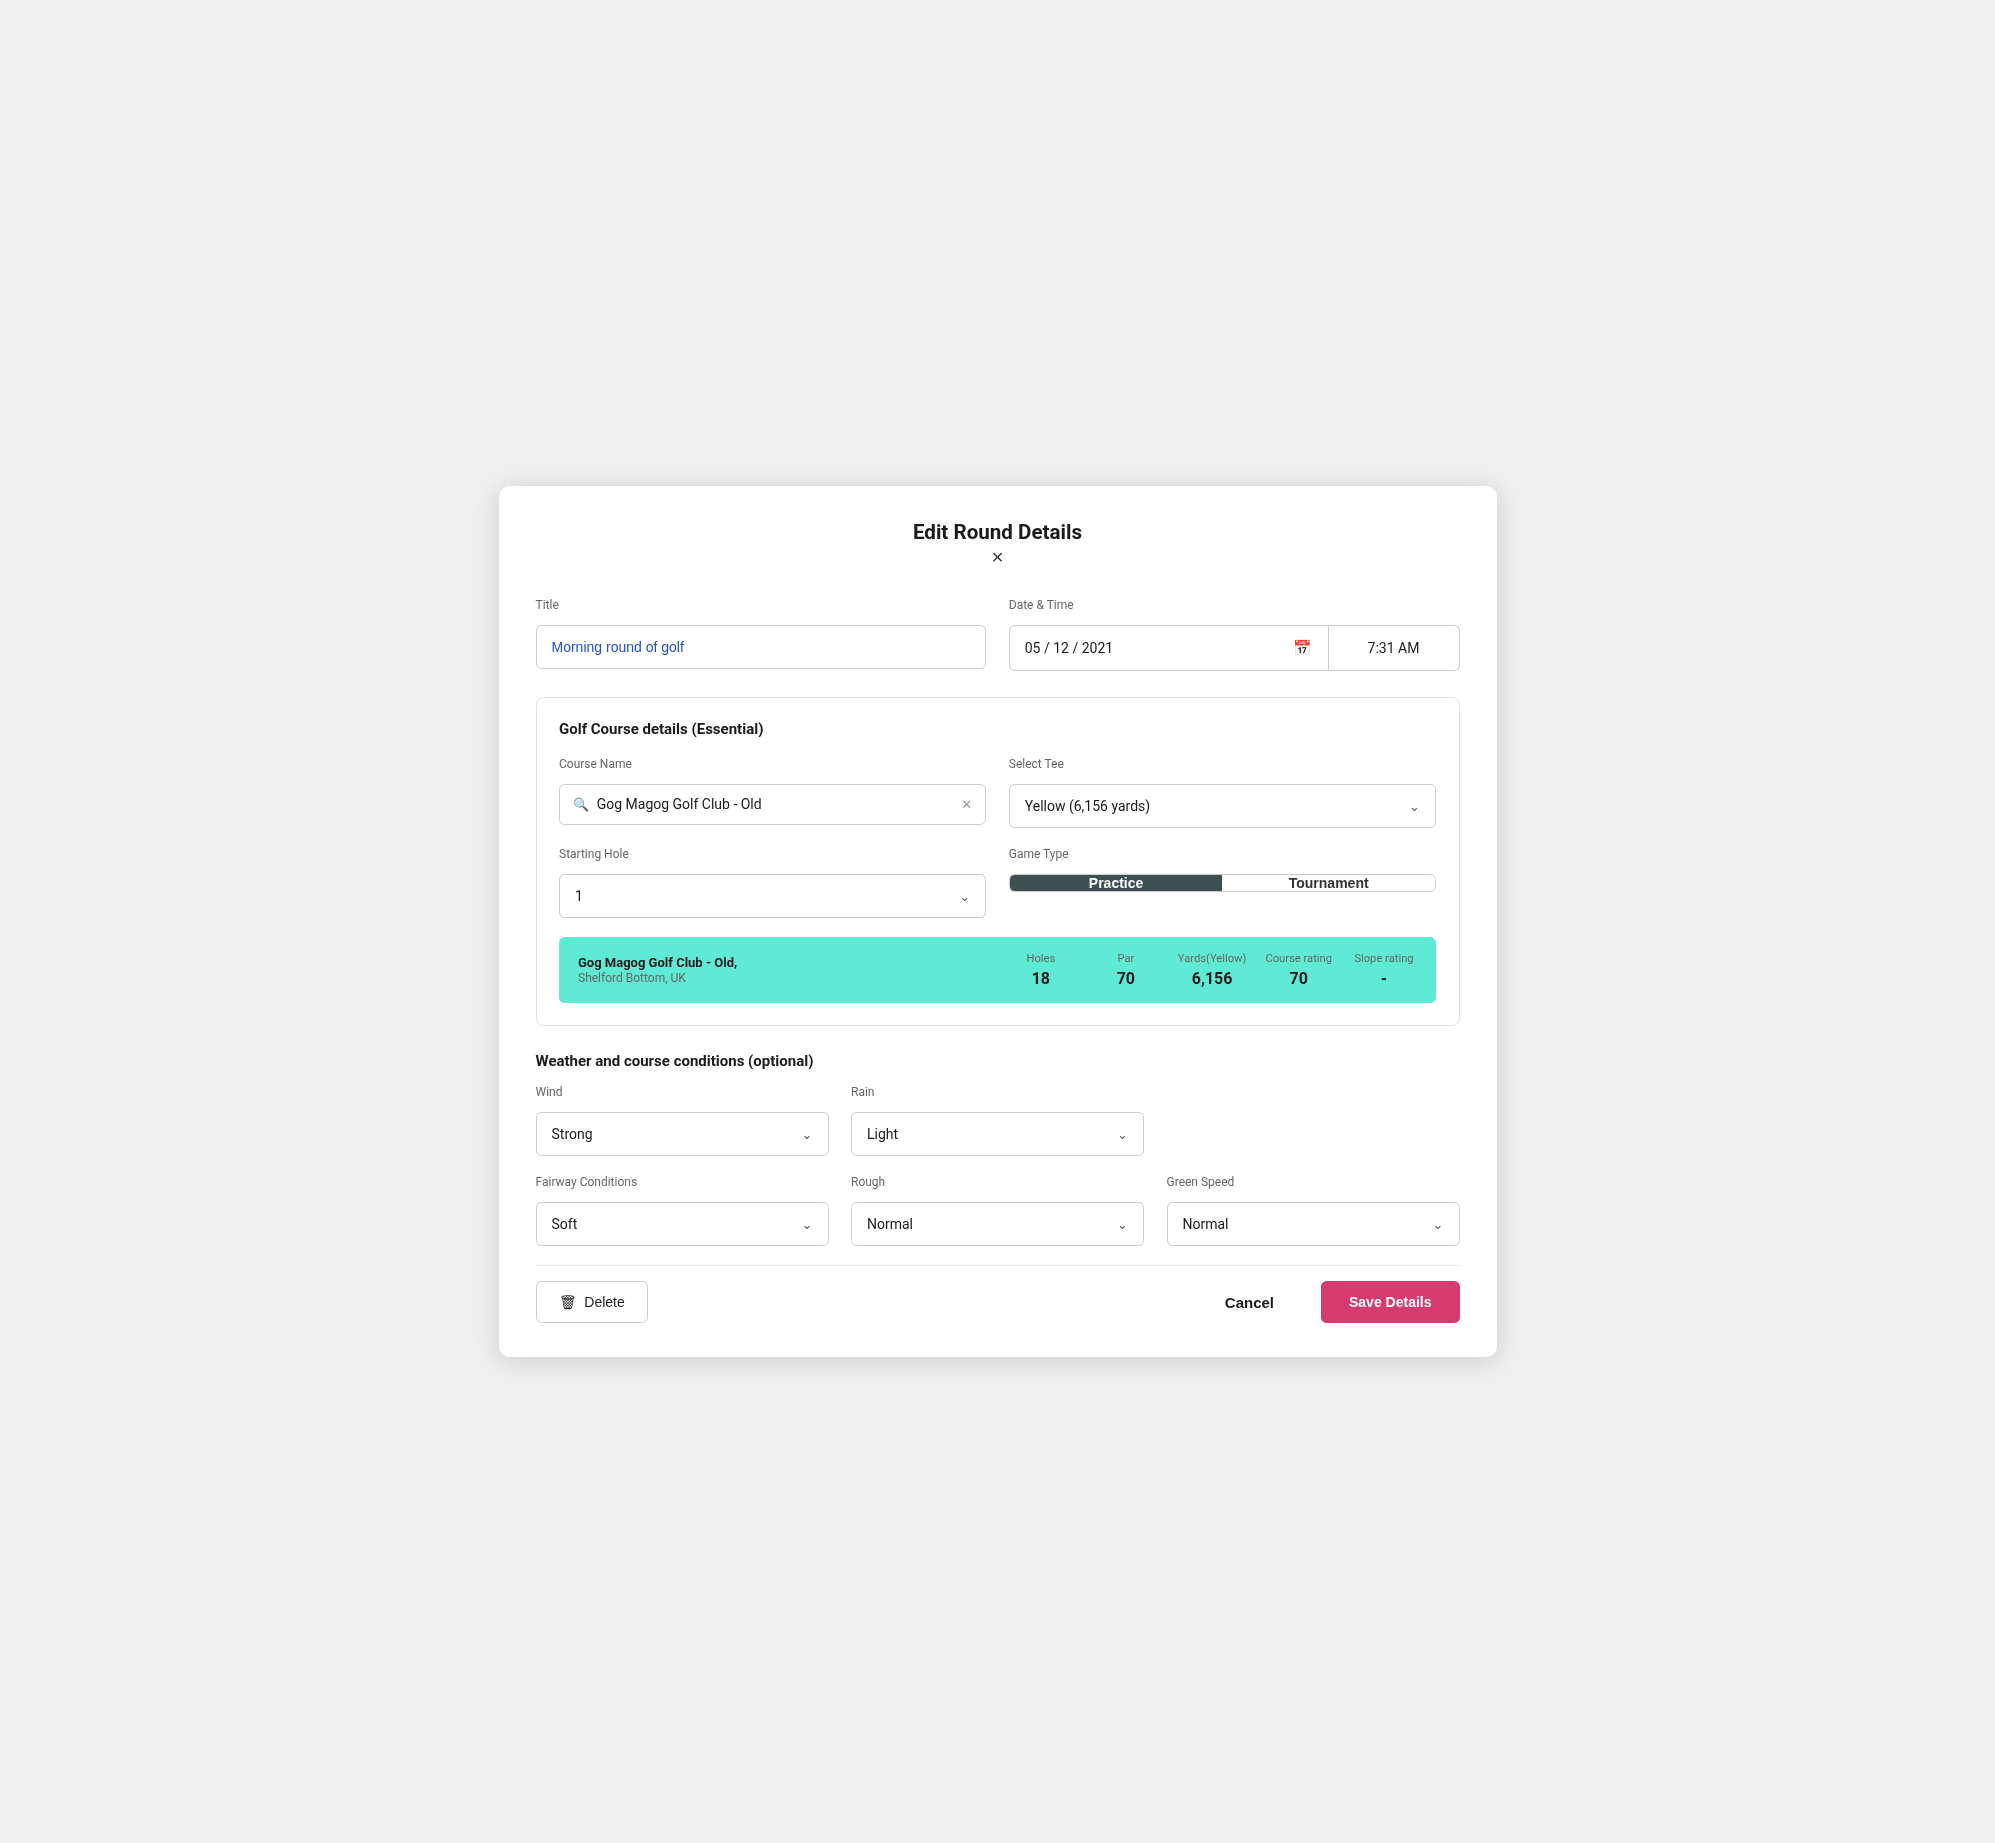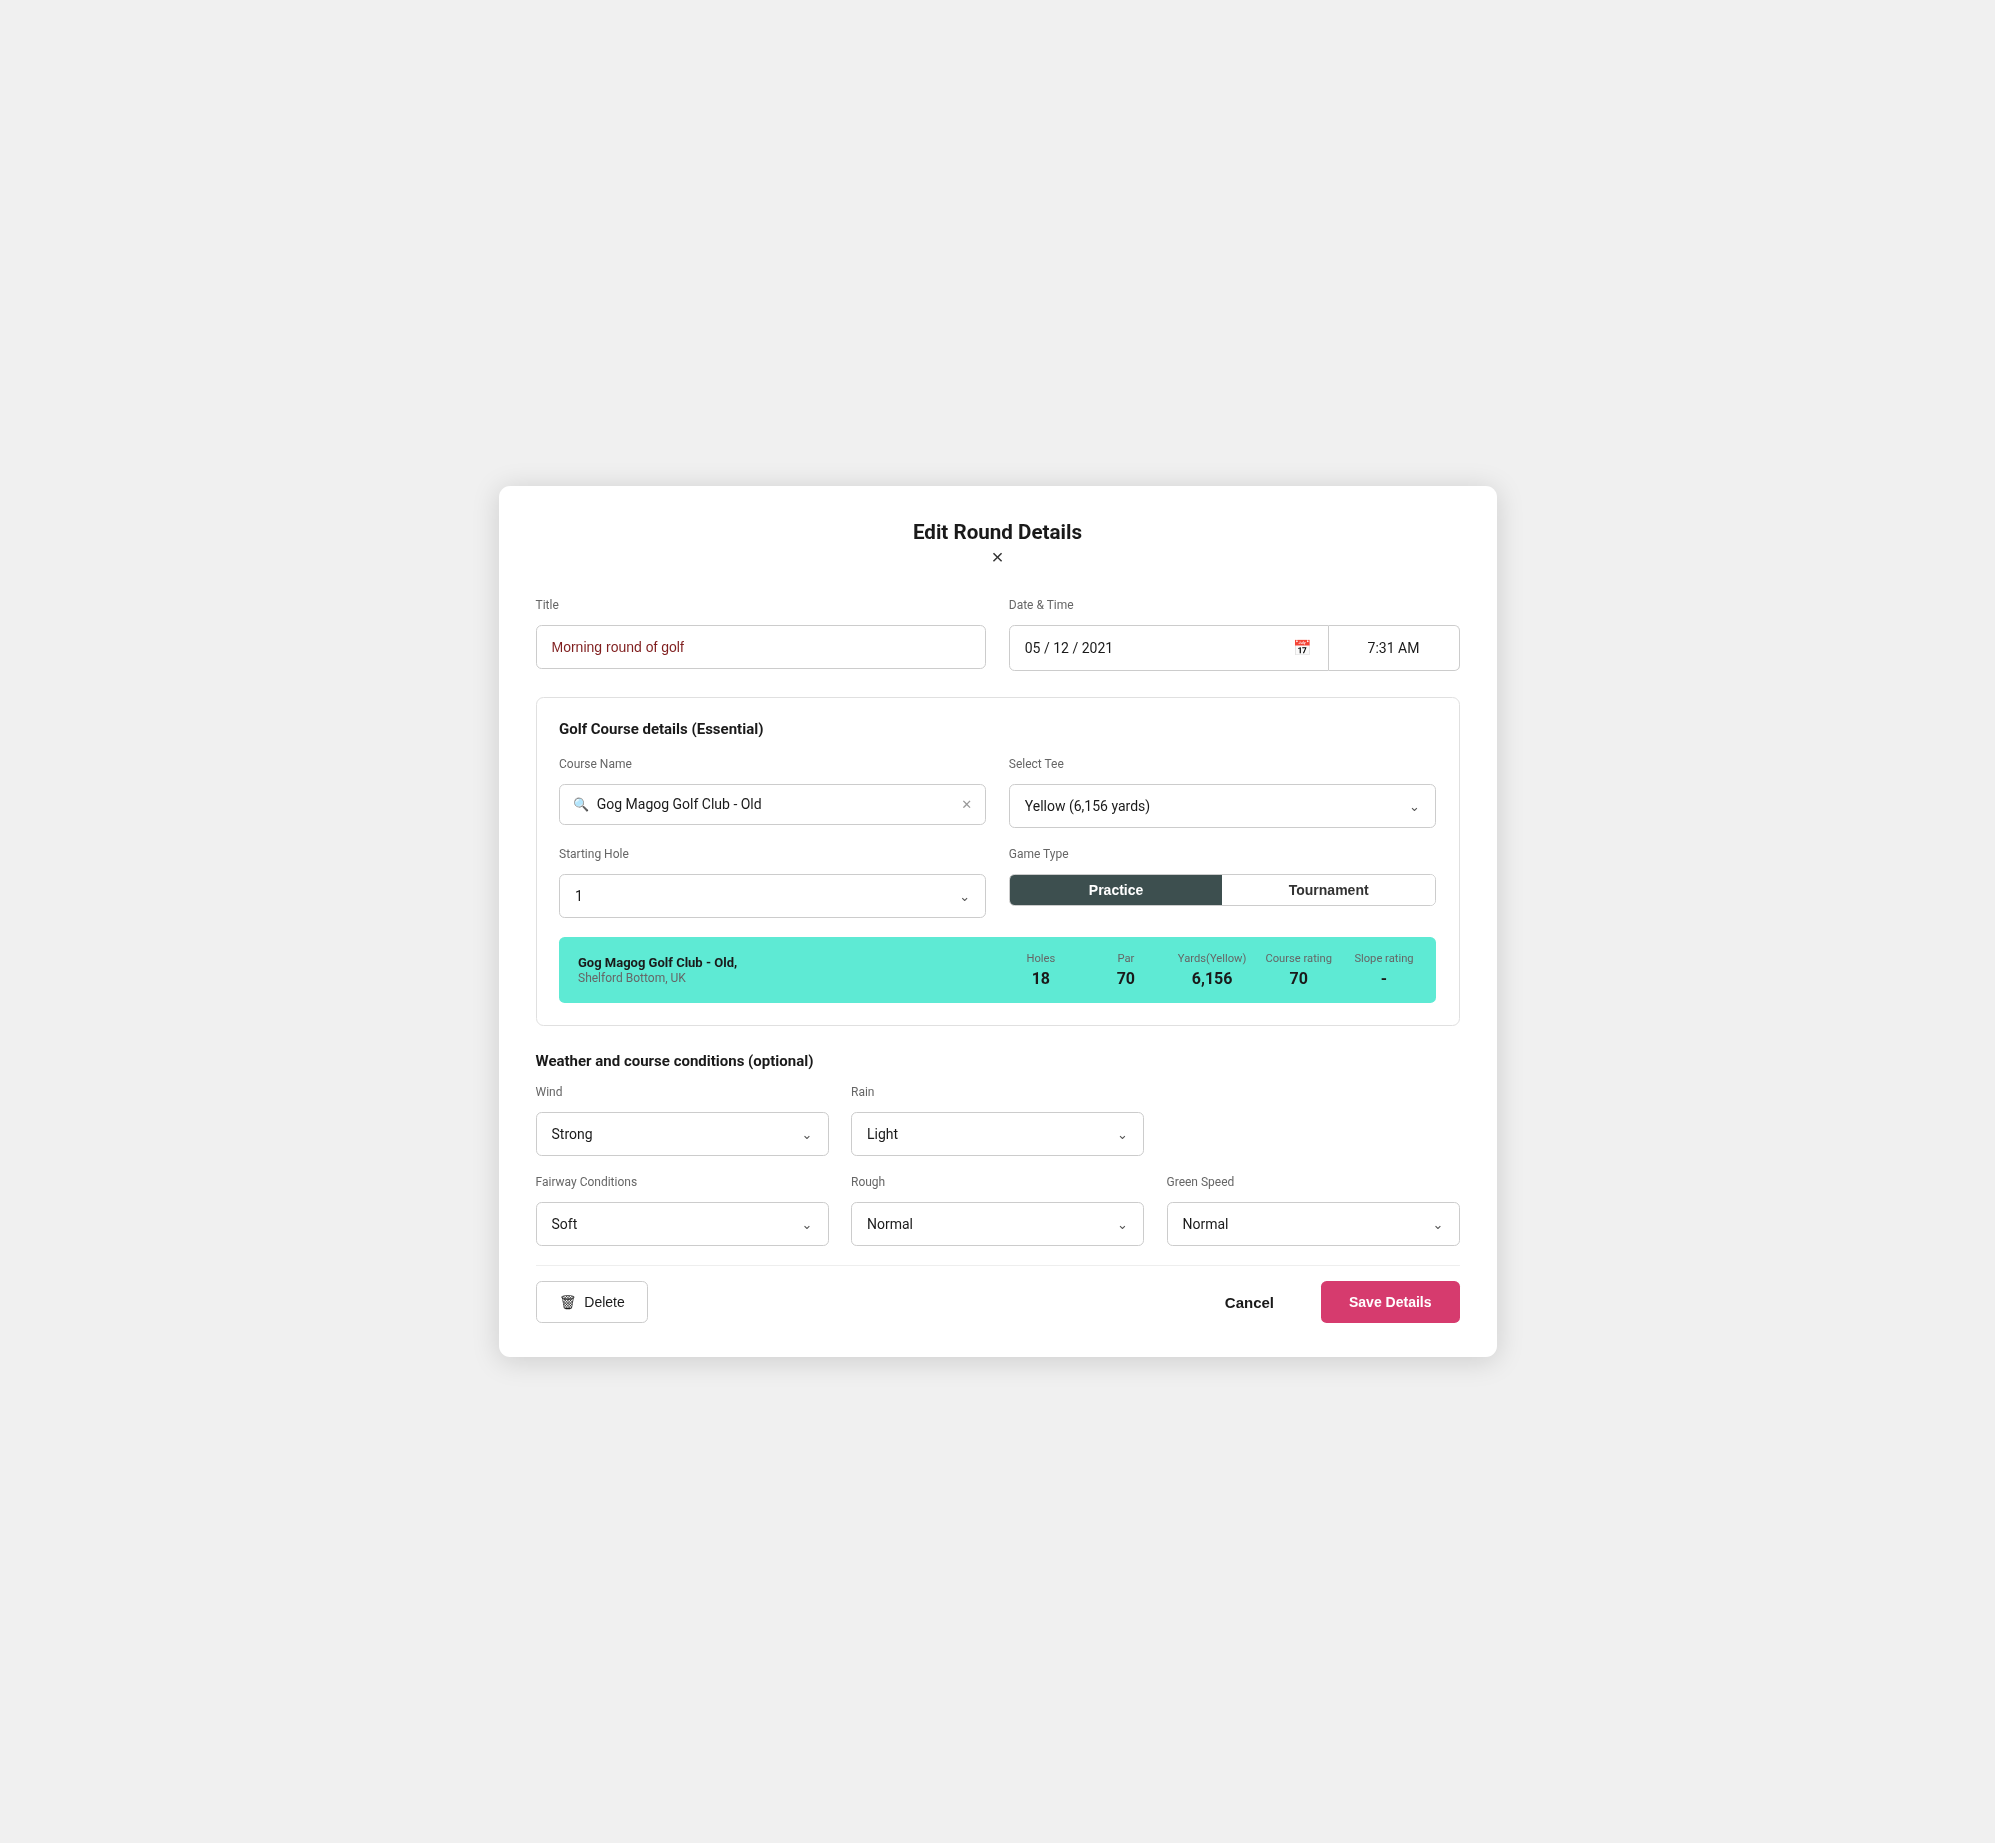--- a/index.html
+++ b/index.html
@@ -61,21 +61,21 @@
       flex: 1;
     }
     .datetime-field {
       flex: 1;
     }
     .text-input {
       border: 1.4px solid #ccc;
       border-radius: 5.6px;
       padding: 13px 15px;
       font-size: 14px;
-      color: #7f1d1d;
+      color: #1d4ed8;
       outline: none;
       width: 100%;
     }
     .datetime-row {
       display: flex;
       gap: 0;
     }
     .date-input-wrap {
       display: flex;
       align-items: center;
@@ -156,21 +156,21 @@
 
     
     .game-type-toggle {
       display: flex;
       border: 1.4px solid #ccc;
       border-radius: 5.6px;
       overflow: hidden;
     }
     .toggle-btn {
       flex: 1;
-      padding: 7px;
+      padding: 0;
       border: none;
       font-size: 14px;
       font-weight: 600;
       cursor: pointer;
       text-align: center;
     }
     .toggle-btn.active {
       background: #3d4f4f;
       color: #fff;
     }

